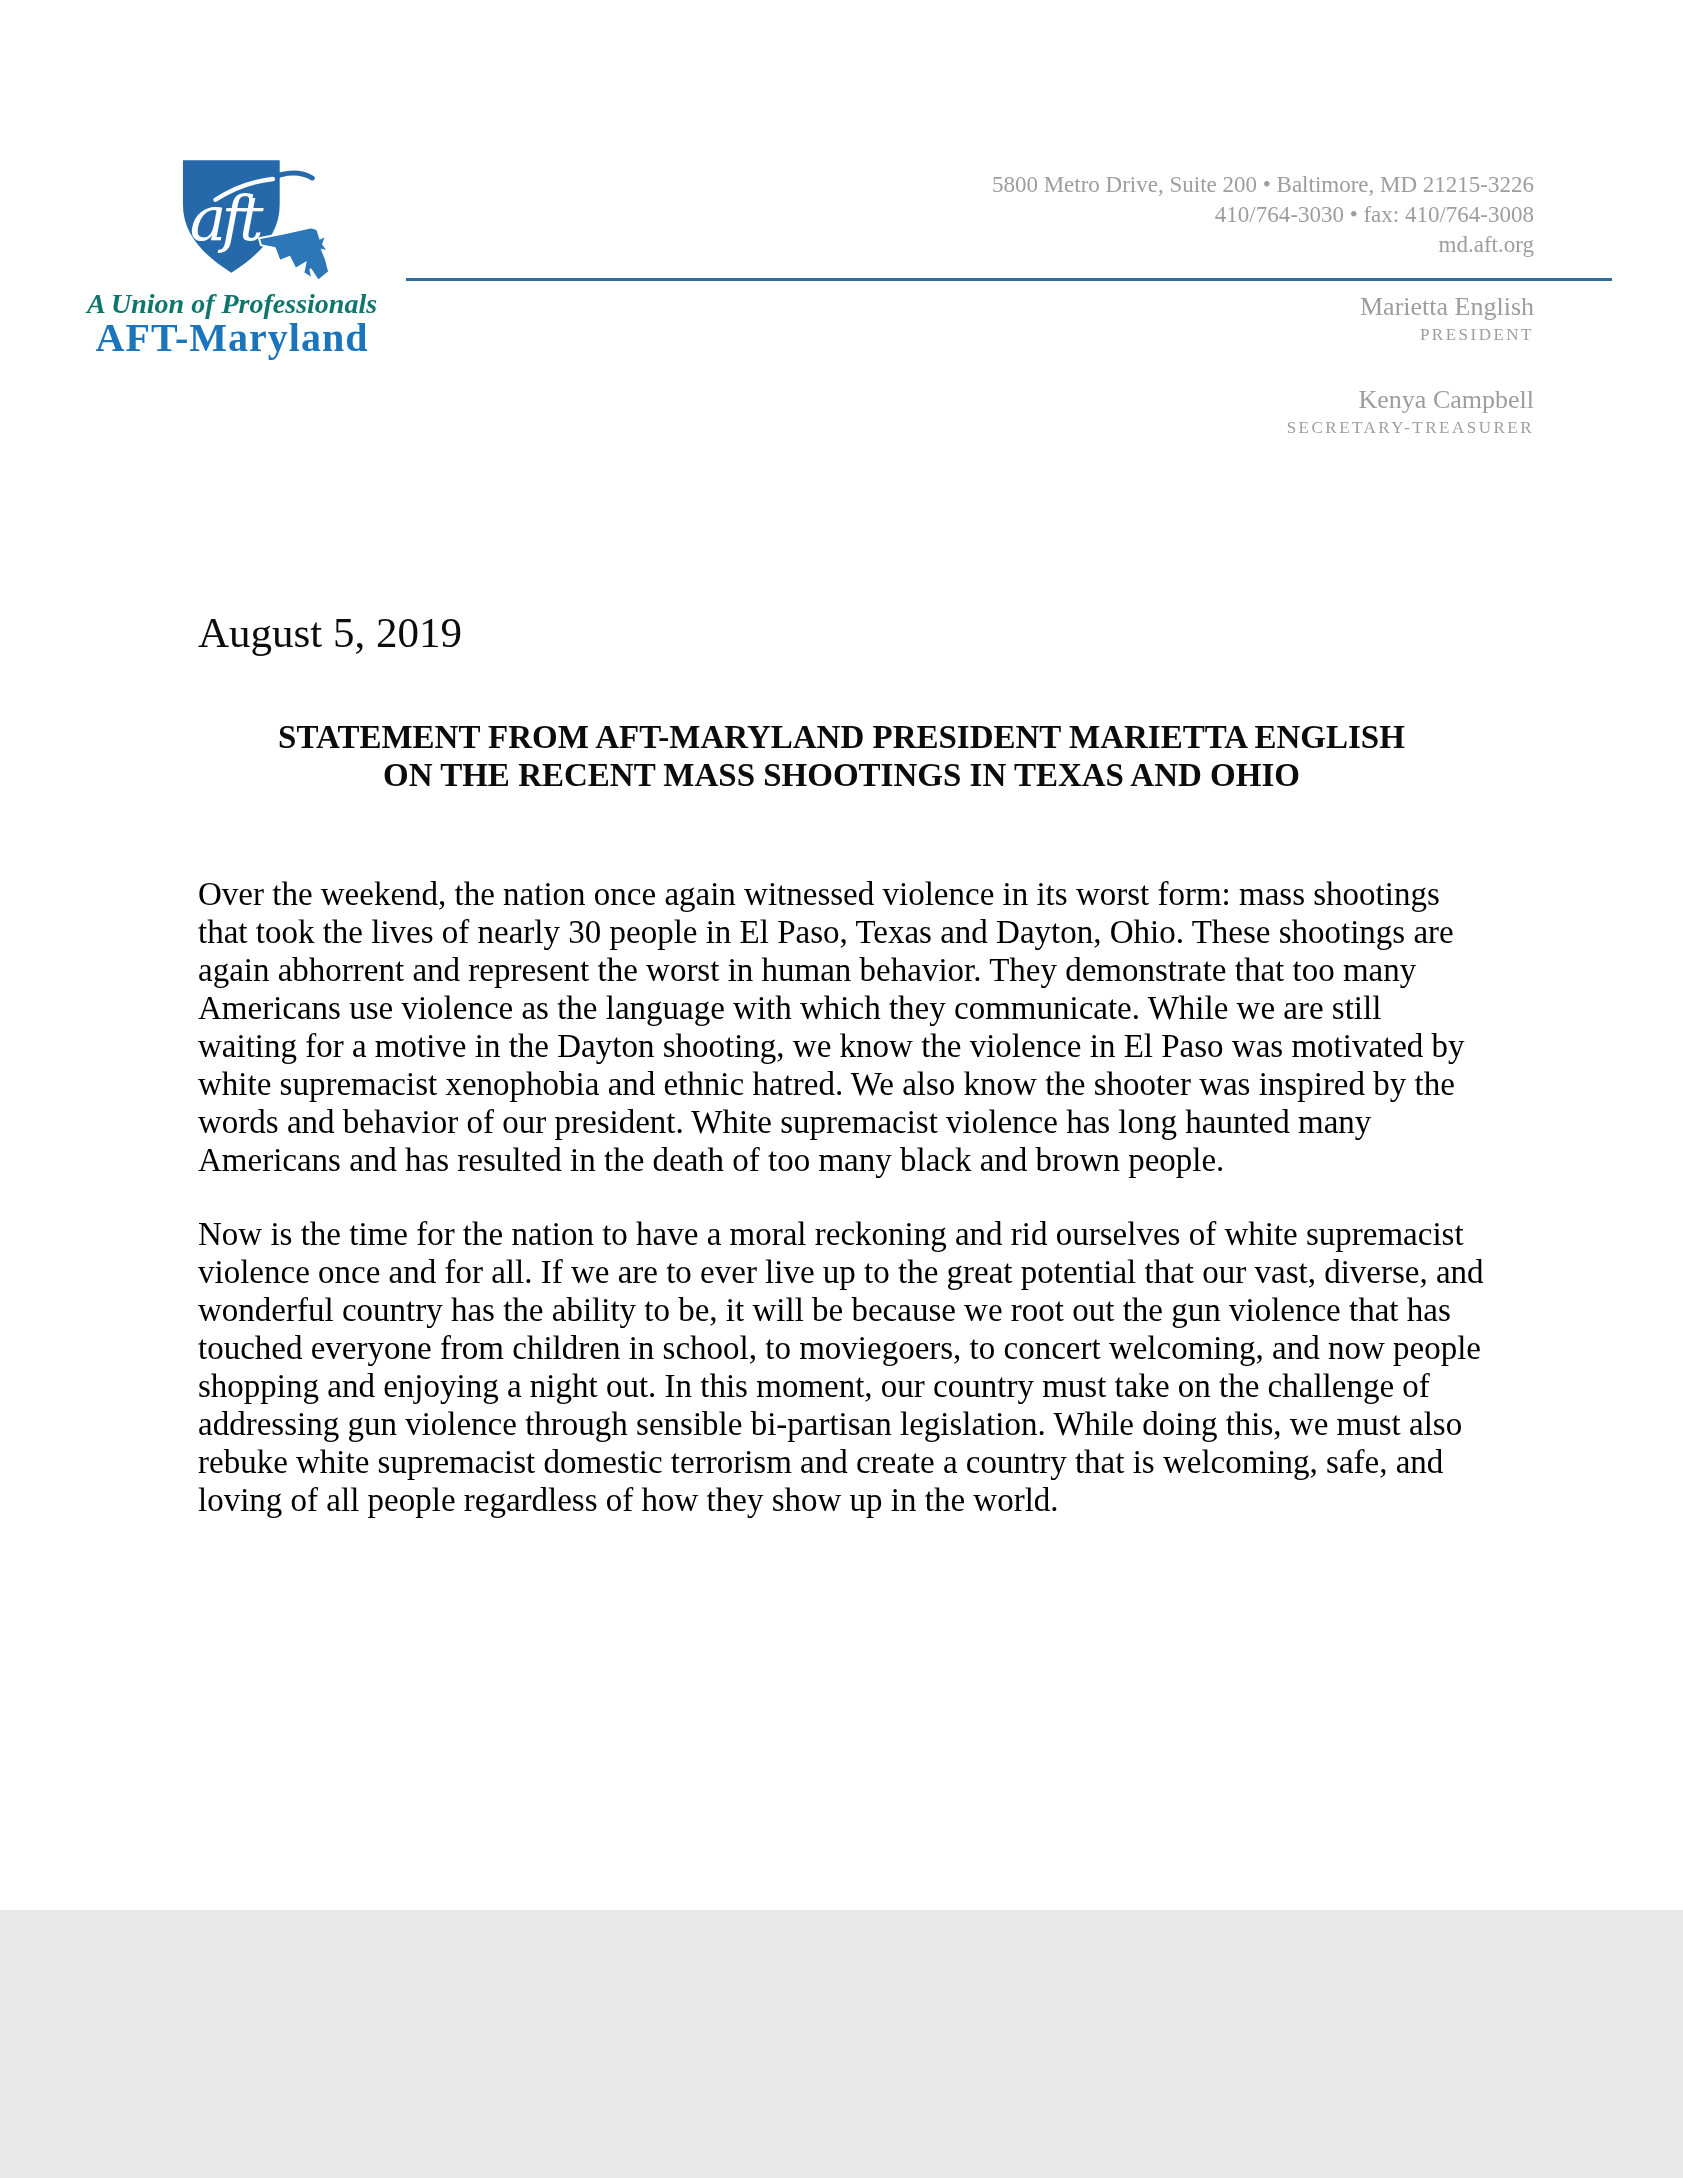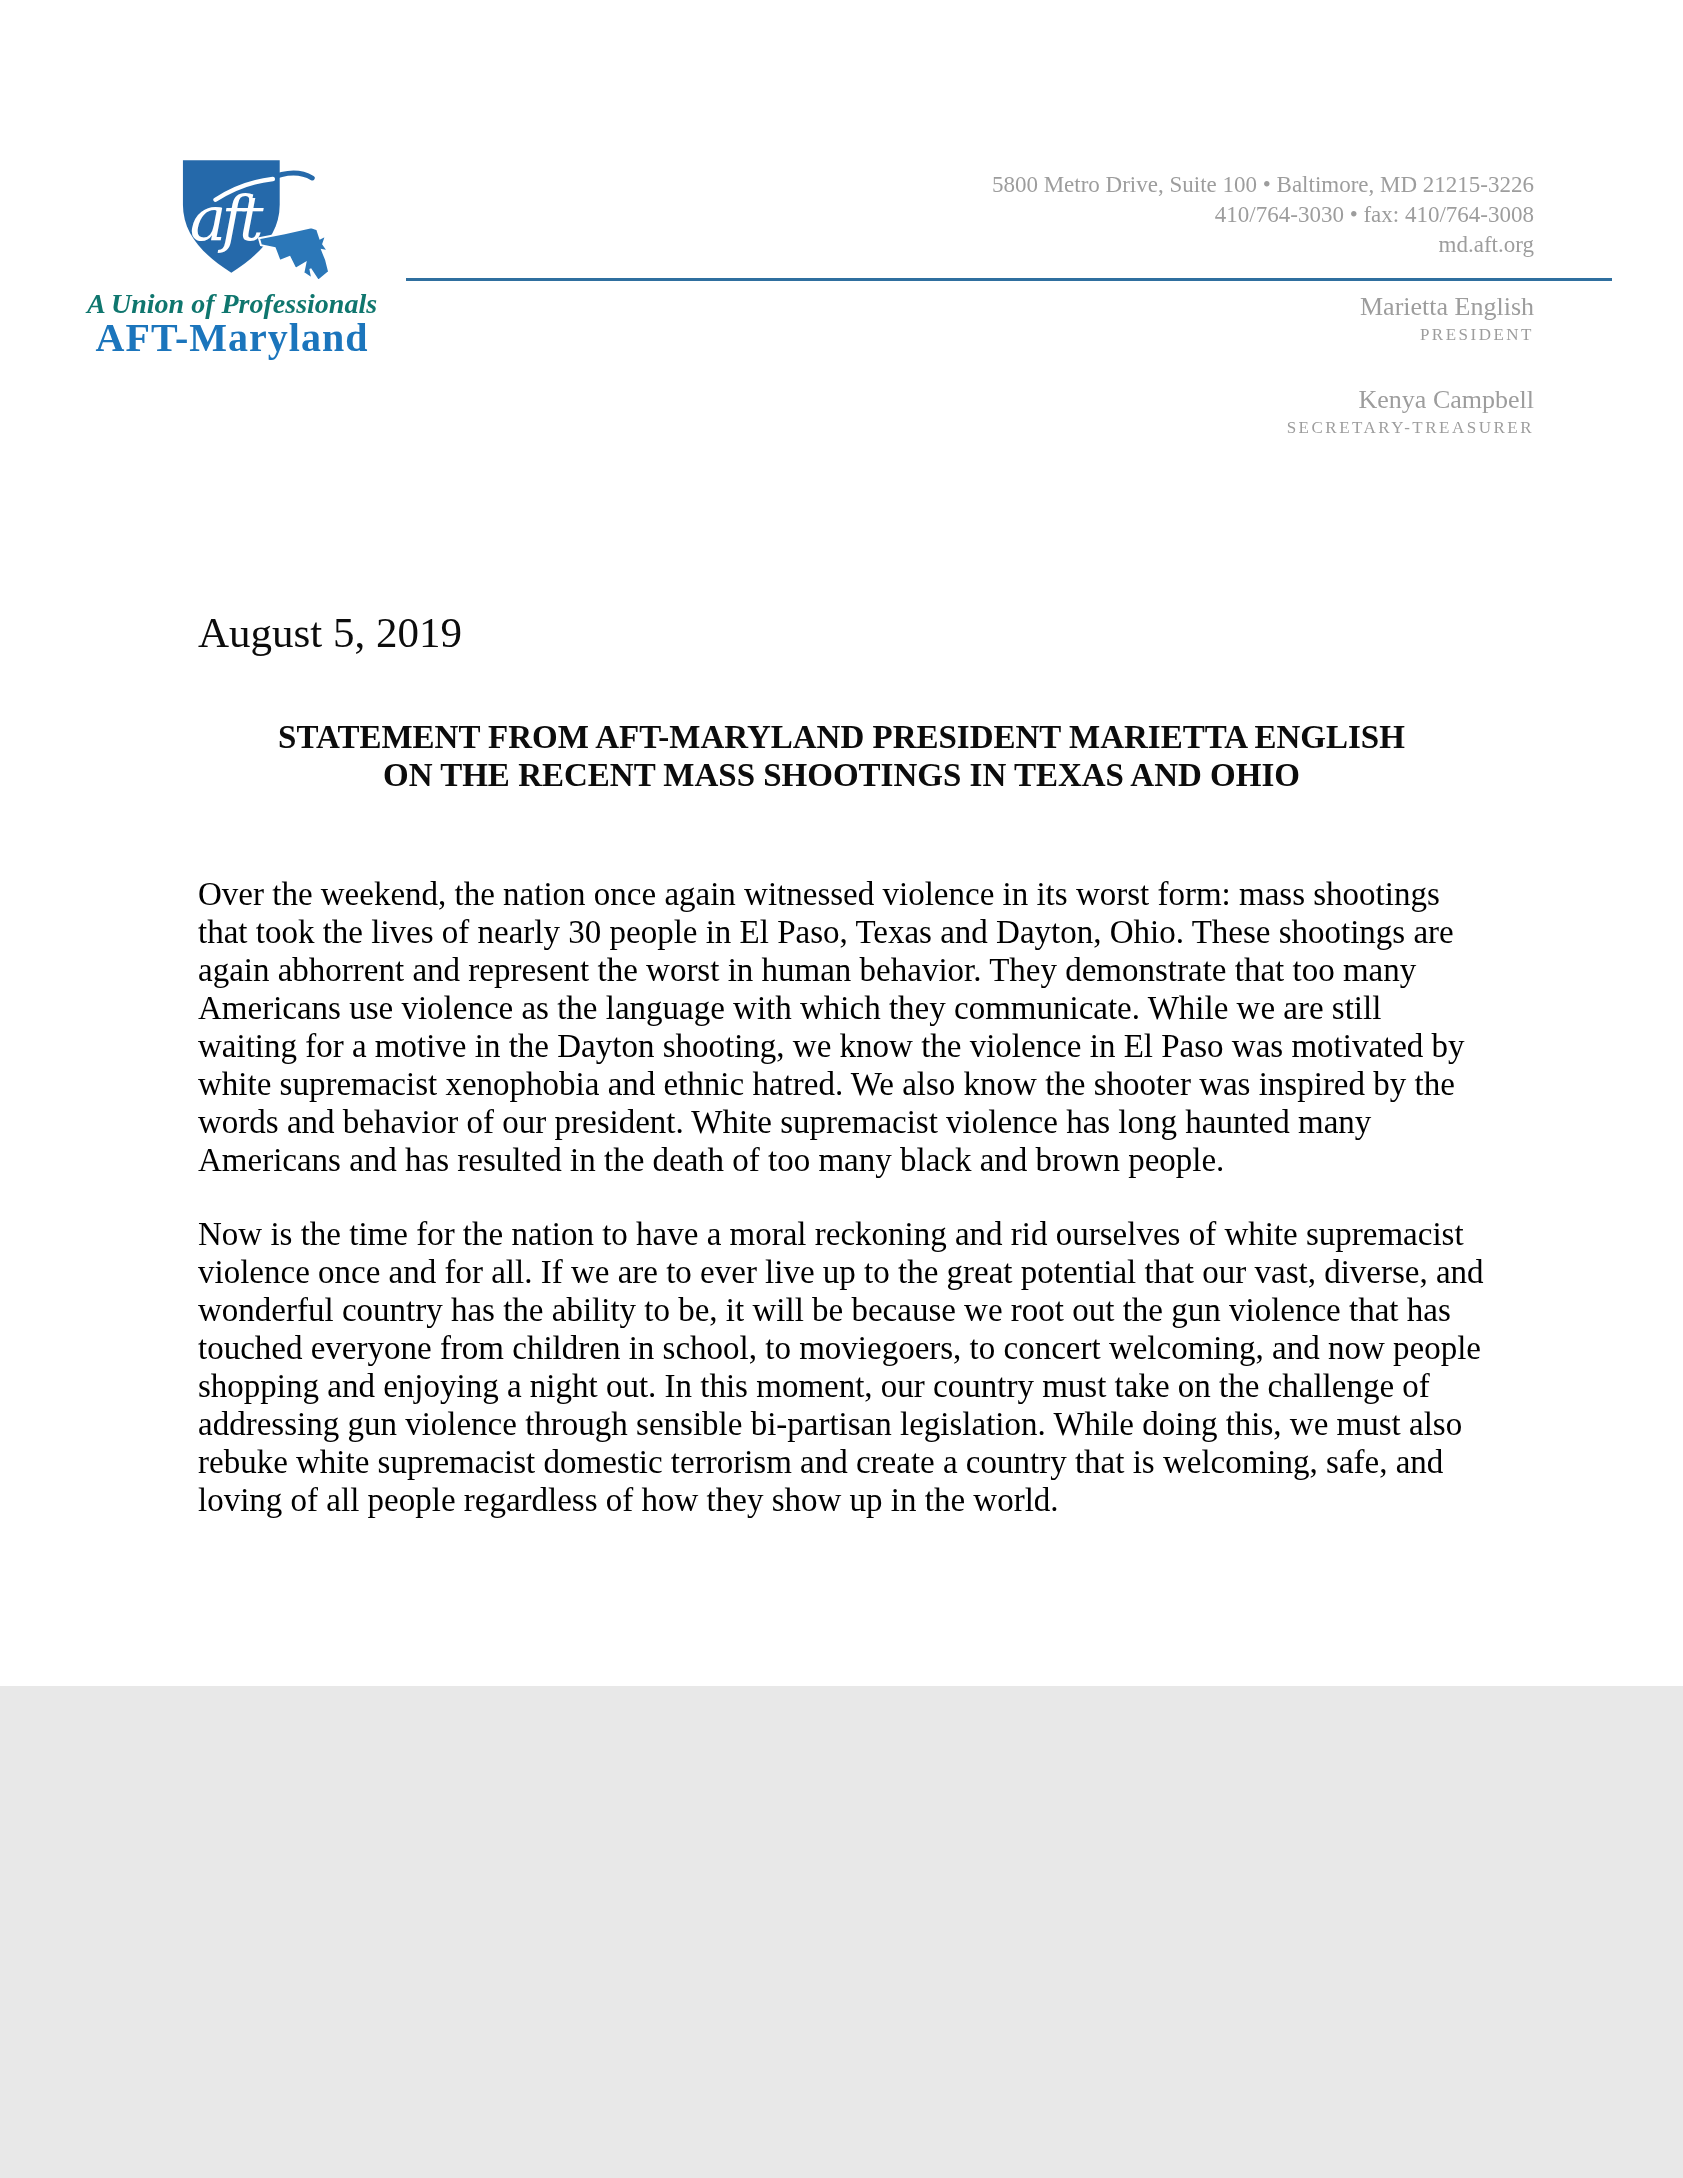--- a/index.html
+++ b/index.html
@@ -1,18 +1,18 @@
 <!DOCTYPE html>
 <html><head>
 <meta charset="utf-8">
 <style>
   html,body{margin:0;padding:0;background:#e8e8e8;}
   .page{
     position:relative;
-    width:1683px;height:1686px;
+    width:1683px;height:1910px;
     background:#ffffff;
     font-family:"Liberation Serif","DejaVu Serif",serif;
     overflow:hidden;
     margin:0 auto;
   }
   
   .logo-svg{position:absolute;left:178px;top:153px;width:158px;height:134px;}
   .logo-text-block{position:absolute;left:53px;top:291px;width:358px;text-align:center;}
   .logo-tagline{
     font-size:28px;font-weight:bold;font-style:italic;
@@ -70,21 +70,21 @@
     <text x="12" y="88" font-size="62" font-style="italic" font-family="DejaVu Serif, serif" fill="#ffffff" letter-spacing="-5">aft</text>
     <path d="M82 86 L108 81 L135 75 L141 77 L144 86 L150 83 L147 92 L152 99 L146 98 L150 108 L153 120 L142 129 L134 117 L136 127 L127 121 L129 111 L119 117 L113 105 L103 109 L98 96 L84 93 Z" stroke="#ffffff" stroke-width="2" fill="#2b77b8"></path>
   </svg>
 
   <div class="logo-text-block">
     <div class="logo-tagline">A Union of Professionals</div>
     <div class="logo-name">AFT-Maryland</div>
   </div>
 
   <div class="addr">
-    <div>5800 Metro Drive, Suite 100 • Baltimore, MD 21215-3226</div>
+    <div>5800 Metro Drive, Suite 200 • Baltimore, MD 21215-3226</div>
     <div>410/764-3030 • fax: 410/764-3008</div>
     <div>md.aft.org</div>
   </div>
 
   <div class="rule" style="background: rgb(47, 111, 159);"></div>
 
   <div class="officer officer-1">
     <div class="o-name">Marietta English</div>
     <div class="o-role">PRESIDENT</div>
   </div>

